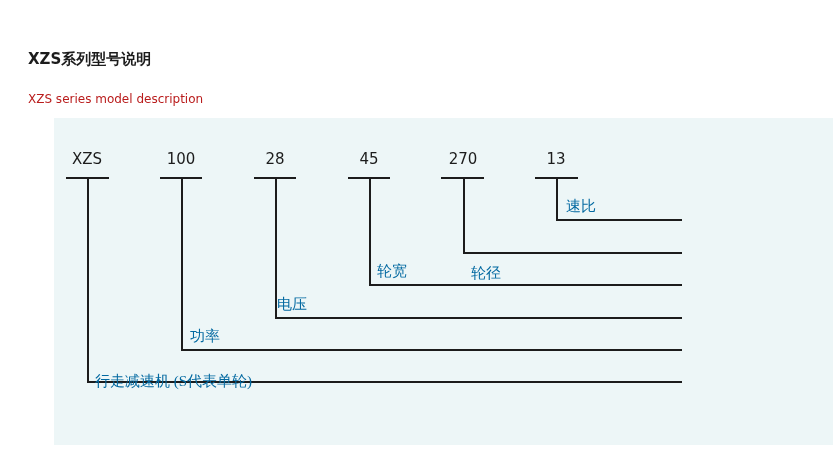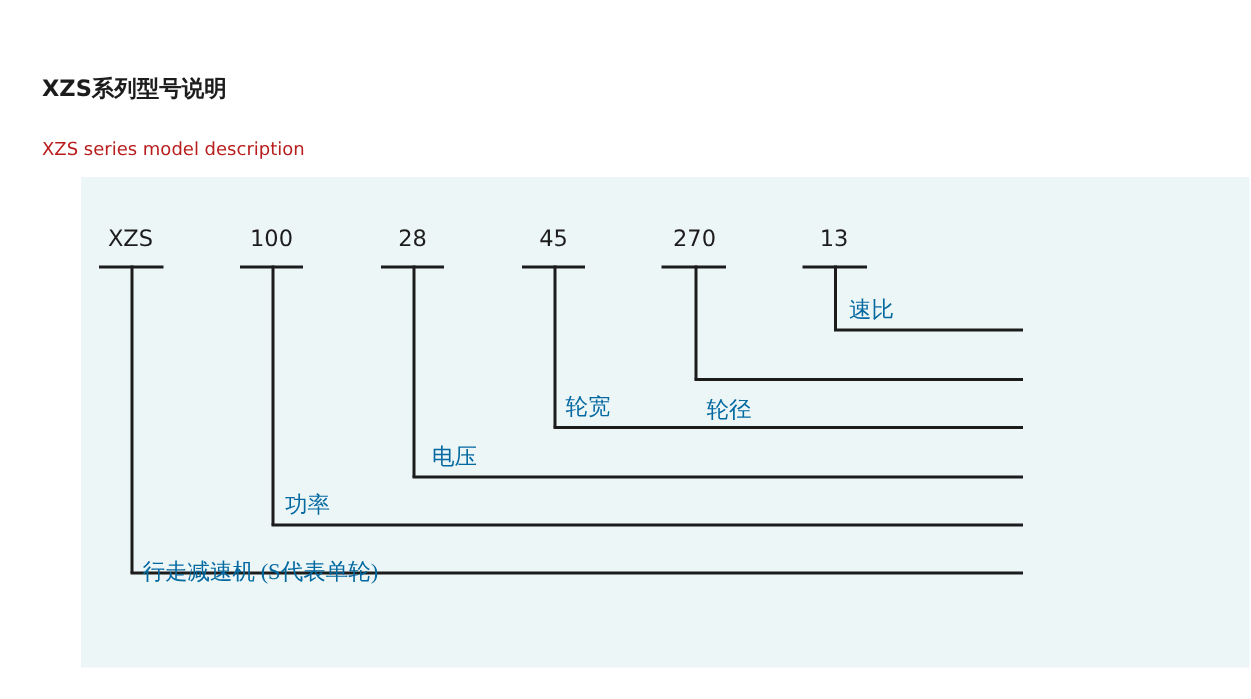--- a/index.html
+++ b/index.html
@@ -95,15 +95,15 @@
 <div class="hline" style="left:556px; top:219px; width:126px;"></div>
 <div class="hline" style="left:463px; top:252px; width:219px;"></div>
 <div class="hline" style="left:369px; top:284px; width:313px;"></div>
 <div class="hline" style="left:275px; top:317px; width:407px;"></div>
 <div class="hline" style="left:181px; top:349px; width:501px;"></div>
 <div class="hline" style="left:87px; top:381px; width:595px;"></div>
 
 <div class="label" style="left:566px; top:197px;">速比</div>
 <div class="label" style="left:471px; top:236px;margin-top:28px;">轮径</div>
 <div class="label" style="left:377px; top:262px;">轮宽</div>
-<div class="label" style="left:288px; top:295px;">电压</div>
+<div class="label" style="left:277px; top:295px;">电压</div>
 <div class="label" style="left:190px; top:327px;font-family:Liberation Serif, serif;">功率</div>
 <div class="label" style="left:95px; top:372px;font-family:Liberation Serif, serif;">行走减速机 (S代表单轮)</div>
 
 </body></html>

